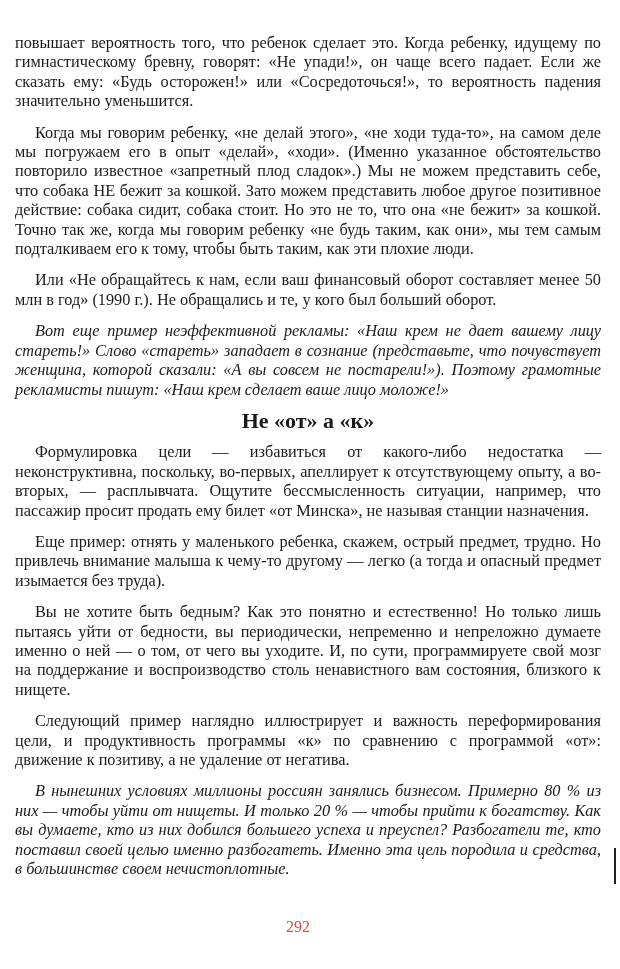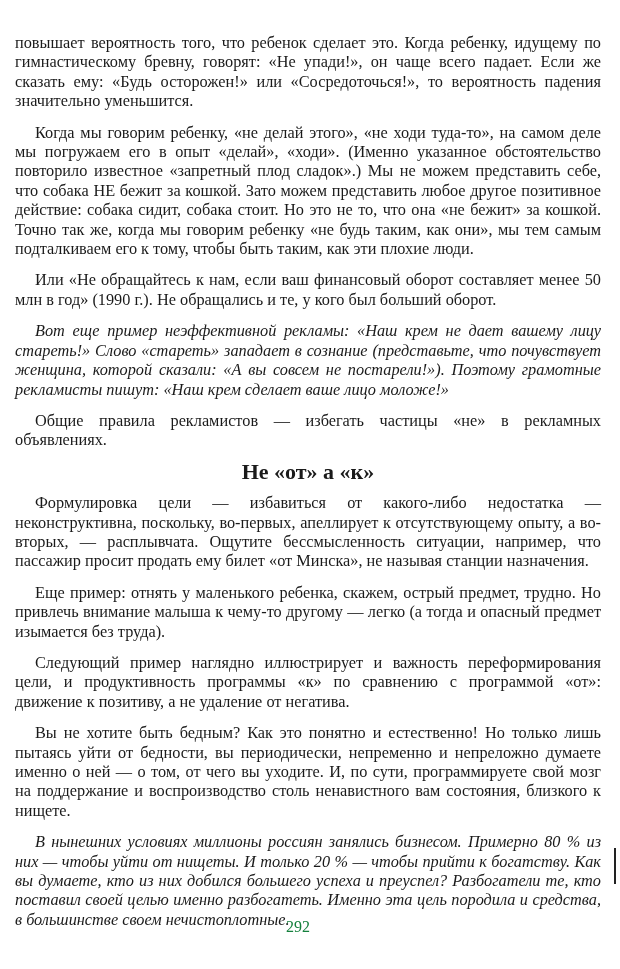--- a/index.html
+++ b/index.html
@@ -11,39 +11,38 @@
     }
     .p { margin: 12px; text-indent: 20px; }
     .p.noindent { text-indent: 0; }
     .p.it { font-style: italic; }
     .heading {
       font-weight: bold; text-align: center; font-size: 22px;
       margin: 9px 0 2px 0; text-indent: 0;
     }
     .pagenum {
       position: absolute; left: 286px; top: 918px; font-family: "Liberation Serif", serif;
-      font-size: 16px; color: #15803d;
+      font-size: 16px; color: #ef4444;
     }
     .edge-mark {
       position: absolute; left: 614px; top: 848px; width: 2px; height: 36px; background: #222;
     }
   </style>
 </head>
 <body>
 
 <div class="page">
   <p class="p noindent">повышает вероятность того, что ребенок сделает это. Когда ребенку, идущему по гимнастическому бревну, говорят: «Не упади!», он чаще всего падает. Если же сказать ему: «Будь осторожен!» или «Сосредоточься!», то вероятность падения значительно уменьшится.</p>
   <p class="p">Когда мы говорим ребенку, «не делай этого», «не ходи туда-то», на самом деле мы погружаем его в опыт «делай», «ходи». (Именно указанное обстоятельство повторило известное «запретный плод сладок».) Мы не можем представить себе, что собака НЕ бежит за кошкой. Зато можем представить любое другое позитивное действие: собака сидит, собака стоит. Но это не то, что она «не бежит» за кошкой. Точно так же, когда мы говорим ребенку «не будь таким, как они», мы тем самым подталкиваем его к тому, чтобы быть таким, как эти плохие люди.</p>
   <p class="p">Или «Не обращайтесь к нам, если ваш финансовый оборот составляет менее 50 млн в год» (1990 г.). Не обращались и те, у кого был больший оборот.</p>
   <p class="p it">Вот еще пример неэффективной рекламы: «Наш крем не дает вашему лицу стареть!» Слово «стареть» западает в сознание (представьте, что почувствует женщина, которой сказали: «А вы совсем не постарели!»). Поэтому грамотные рекламисты пишут: «Наш крем сделает ваше лицо моложе!»</p>
-  <p class="p">Общие правила рекламистов — избегать частицы «не» в рекламных объявлениях.</p>
 
   <h2 class="heading">Не «от» а «к»</h2>
 
   <p class="p">Формулировка цели — избавиться от какого-либо недостатка — неконструктивна, поскольку, во-первых, апеллирует к отсутствующему опыту, а во-вторых, — расплывчата. Ощутите бессмысленность ситуации, например, что пассажир просит продать ему билет «от Минска», не называя станции назначения.</p>
   <p class="p">Еще пример: отнять у маленького ребенка, скажем, острый предмет, трудно. Но привлечь внимание малыша к чему-то другому — легко (а тогда и опасный предмет изымается без труда).</p>
+  <p class="p">Вы не хотите быть бедным? Как это понятно и естественно! Но только лишь пытаясь уйти от бедности, вы периодически, непременно и непреложно думаете именно о ней — о том, от чего вы уходите. И, по сути, программируете свой мозг на поддержание и воспроизводство столь ненавистного вам состояния, близкого к нищете.</p>
   <p class="p">Следующий пример наглядно иллюстрирует и важность переформирования цели, и продуктивность программы «к» по сравнению с программой «от»: движение к позитиву, а не удаление от негатива.</p>
-  <p class="p">Вы не хотите быть бедным? Как это понятно и естественно! Но только лишь пытаясь уйти от бедности, вы периодически, непременно и непреложно думаете именно о ней — о том, от чего вы уходите. И, по сути, программируете свой мозг на поддержание и воспроизводство столь ненавистного вам состояния, близкого к нищете.</p>
   <p class="p it">В нынешних условиях миллионы россиян занялись бизнесом. Примерно 80 % из них — чтобы уйти от нищеты. И только 20 % — чтобы прийти к богатству. Как вы думаете, кто из них добился большего успеха и преуспел? Разбогатели те, кто поставил своей целью именно разбогатеть. Именно эта цель породила и средства, в большинстве своем нечистоплотные.</p>
 </div>
 
 <div class="edge-mark"></div>
 <div class="pagenum">292</div>
 
 </body></html>

